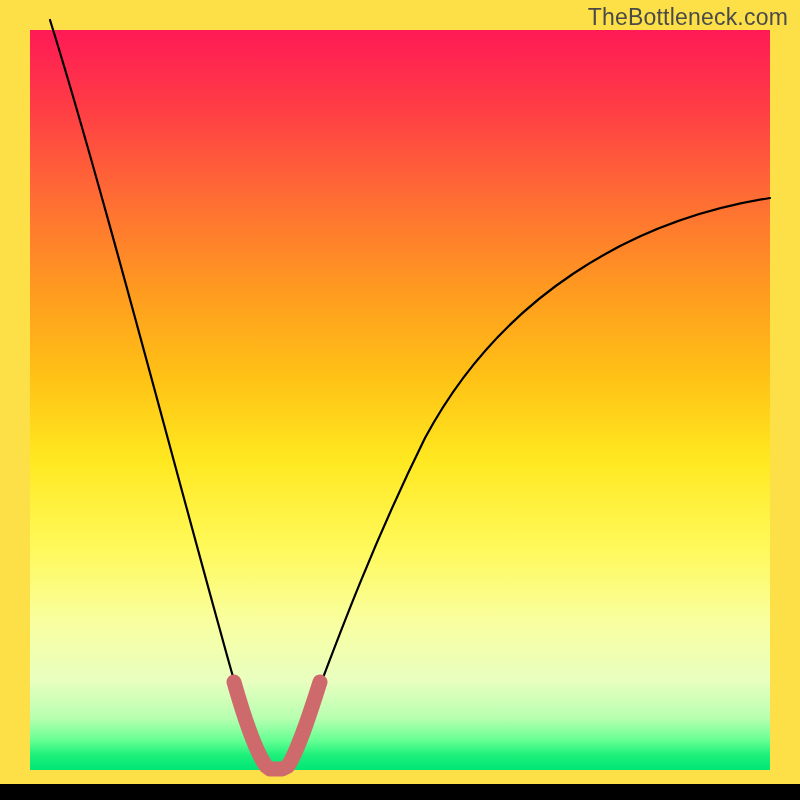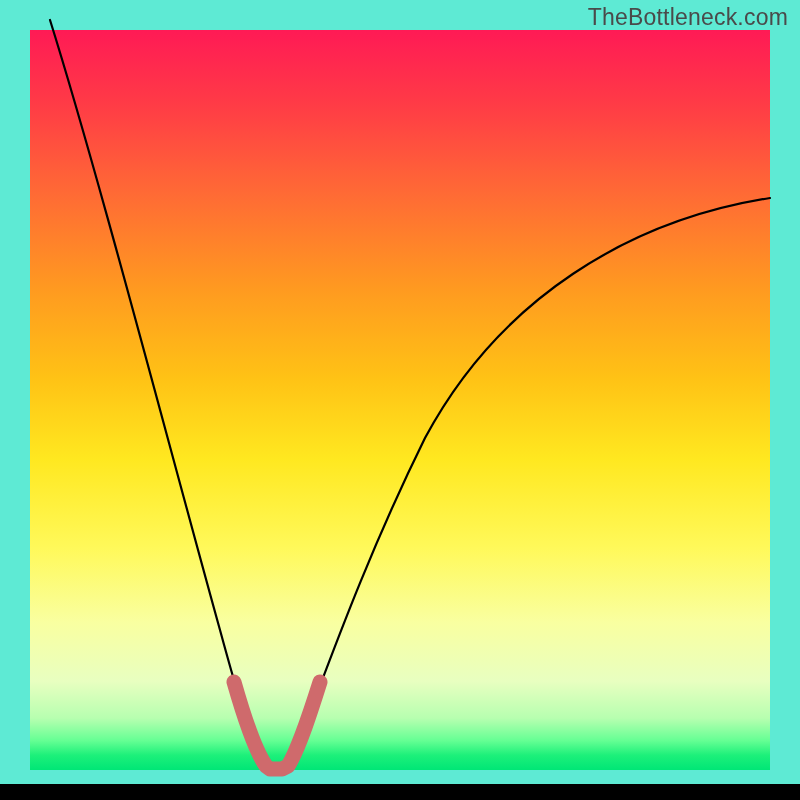--- a/index.html
+++ b/index.html
@@ -10,21 +10,21 @@
     background: #000;
     overflow: hidden;
     font-family: Arial, Helvetica, sans-serif;
   }
   .frame {
     position: absolute;
     top: 0;
     left: 0;
     width: 800px;
     height: 784px;
-    background: #5eead4;
+    background: #fde047;
   }
   .plot-area {
     position: absolute;
     top: 30px;
     left: 30px;
     width: 740px;
     height: 740px;
     background: linear-gradient(
       to bottom,
       #ff1a55 0%,

